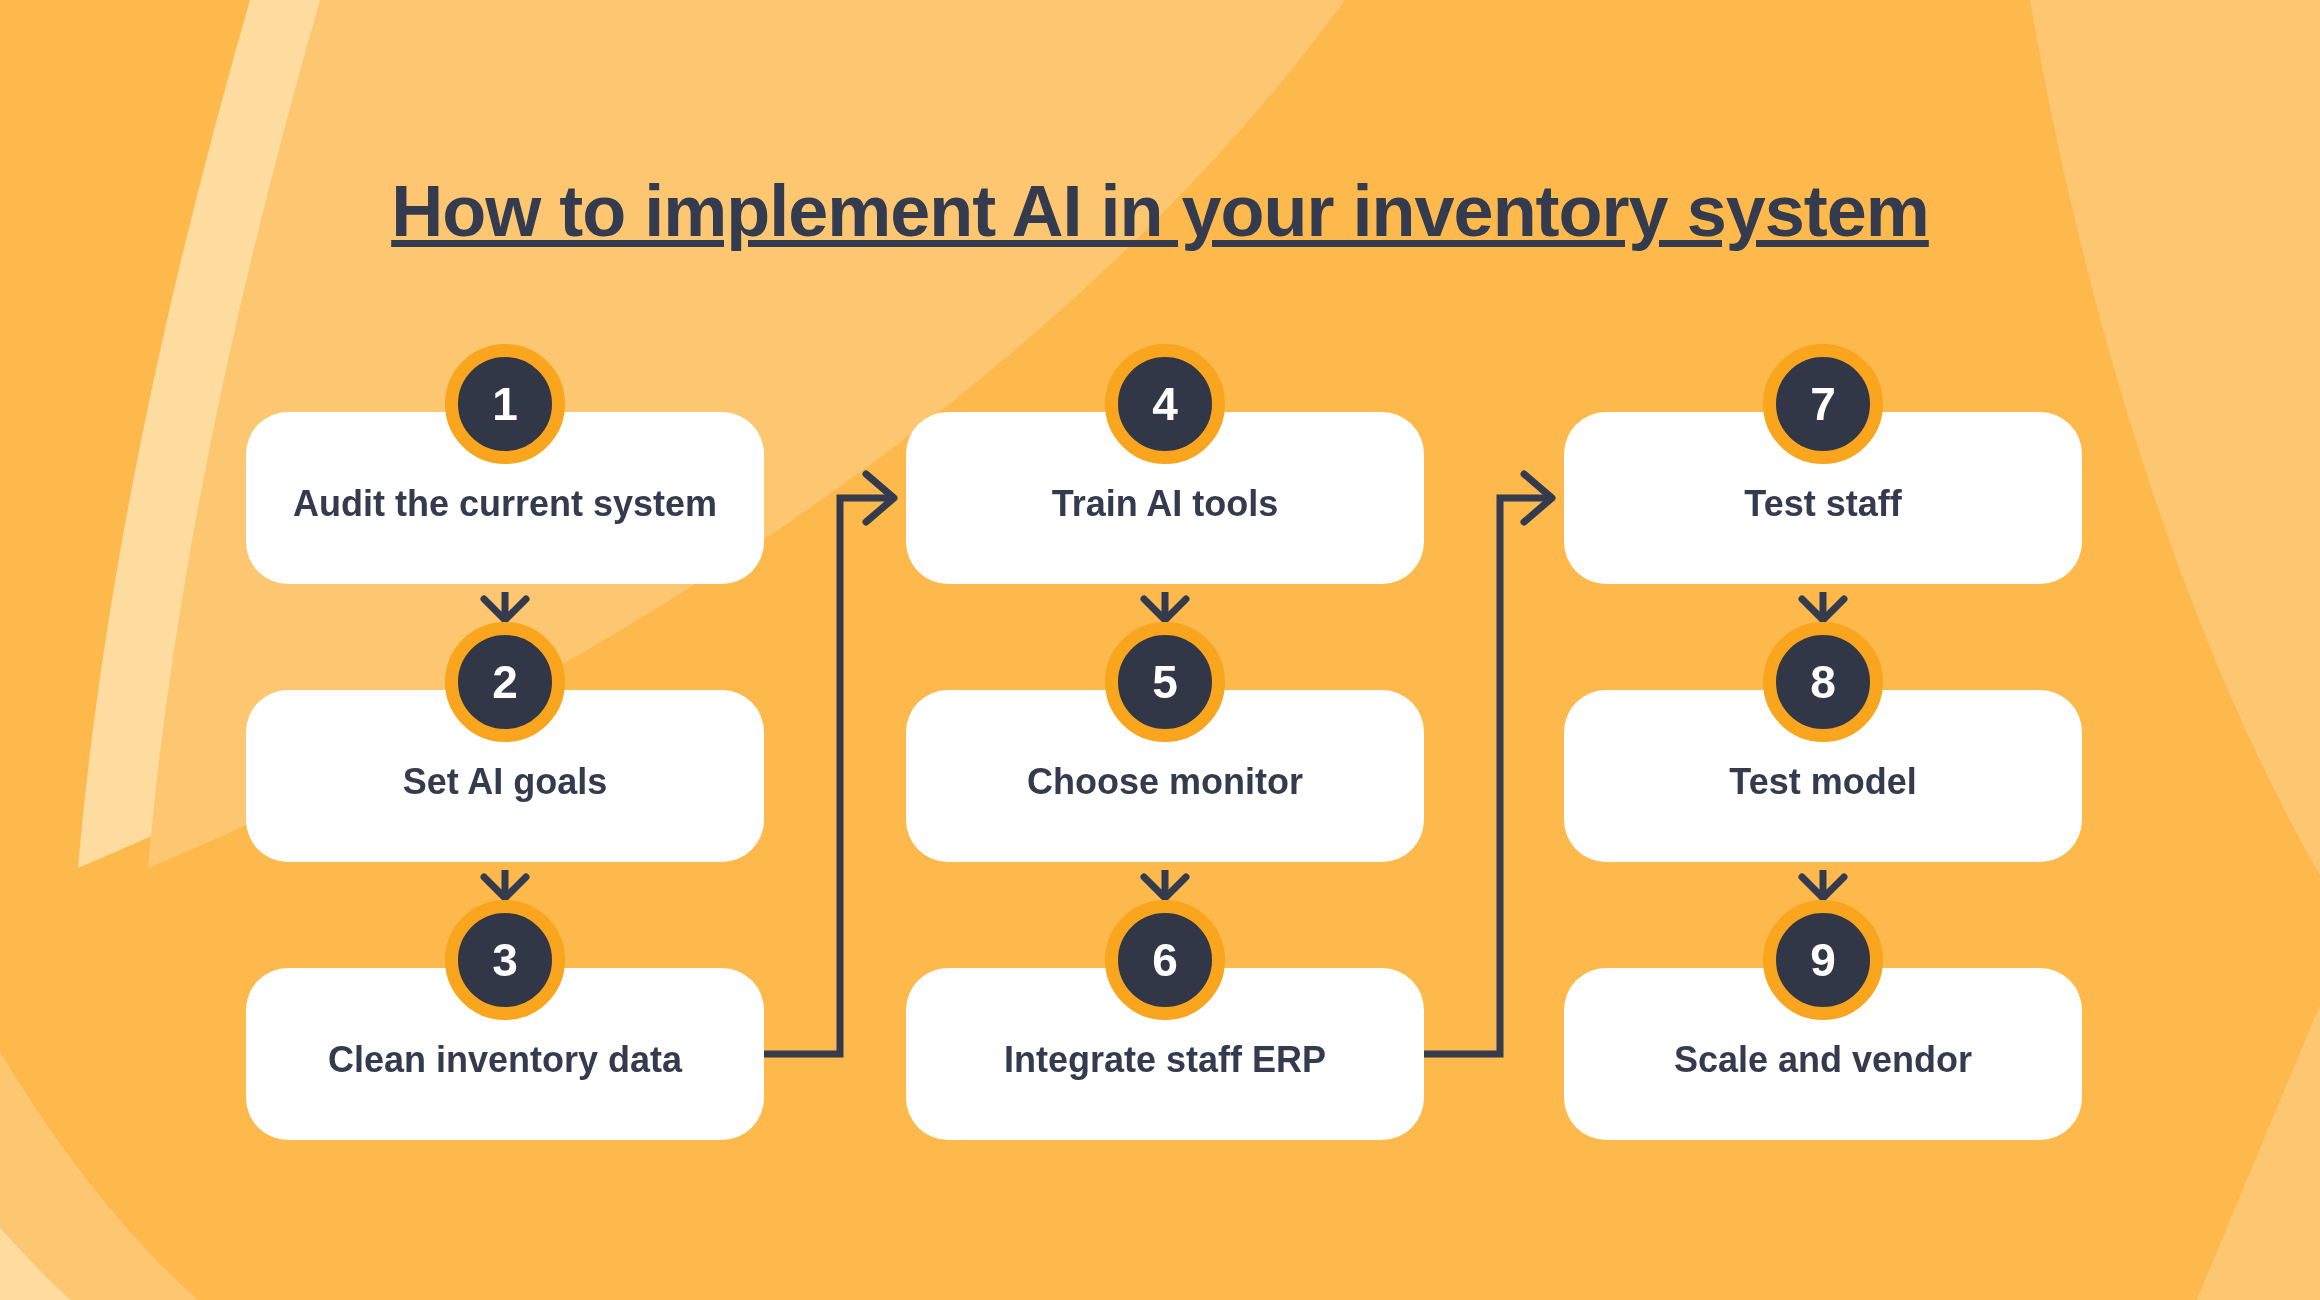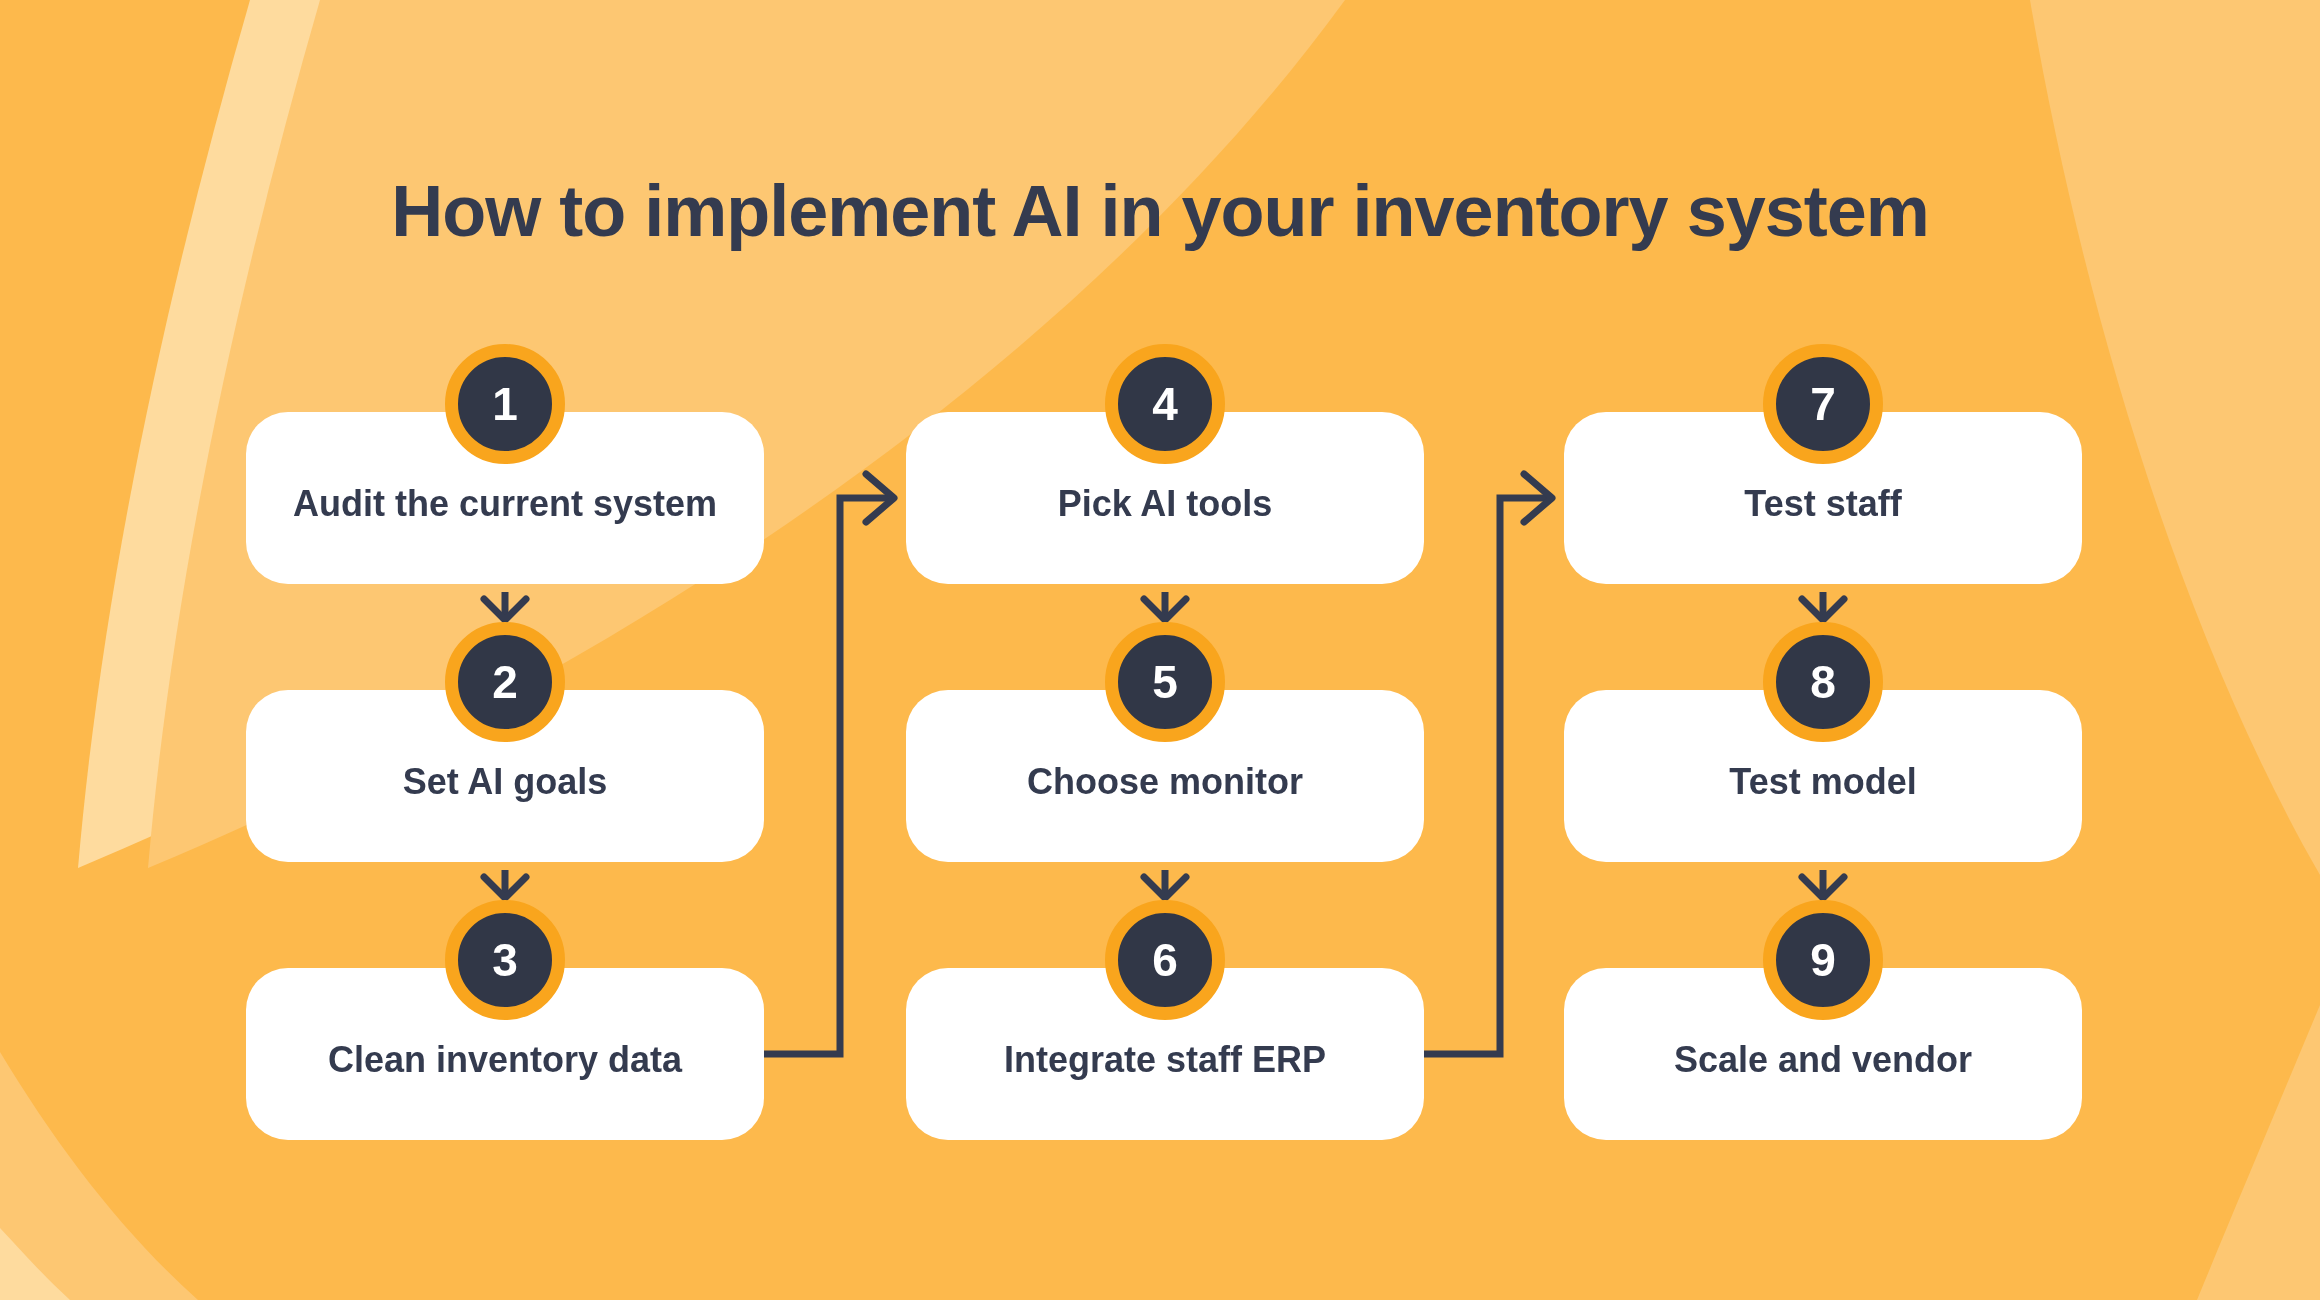--- a/index.html
+++ b/index.html
@@ -6,21 +6,21 @@
   html,body { width:2320px; height:1300px; }
   body { font-family:"Liberation Sans", sans-serif; }
   .canvas {
     position:relative; width:2320px; height:1300px;
     background:#FDB94C; overflow:hidden;
   }
   svg.layer { position:absolute; left:0; top:0; width:2320px; height:1300px; }
   .page-title {
     position:absolute; left:0; top:170px; width:100%;
     text-align:center; font-size:72px; font-weight:bold;
-    letter-spacing:-1px; color:#343B4F;
+    letter-spacing:-1px; color:#343B4F;text-decoration:underline;
   }
   .step-card {
     position:absolute; width:518px; height:172px;
     background:#FFFFFF; border-radius:42px;
     display:flex; align-items:center; justify-content:center;
   }
   .step-label {
     font-size:36px; font-weight:bold; color:#343B4F;
     padding-top:12px; text-align:center;
   }
@@ -99,21 +99,21 @@
     <div class="step-number">2</div>
     <div class="step-label">Set AI goals</div>
   </div>
   <div class="step-card c1 r3">
     <div class="step-number">3</div>
     <div class="step-label">Clean inventory data</div>
   </div>
 
   <div class="step-card c2 r1">
     <div class="step-number">4</div>
-    <div class="step-label">Pick AI tools</div>
+    <div class="step-label">Train AI tools</div>
   </div>
   <div class="step-card c2 r2">
     <div class="step-number">5</div>
     <div class="step-label">Choose monitor</div>
   </div>
   <div class="step-card c2 r3">
     <div class="step-number">6</div>
     <div class="step-label">Integrate staff ERP</div>
   </div>
 

